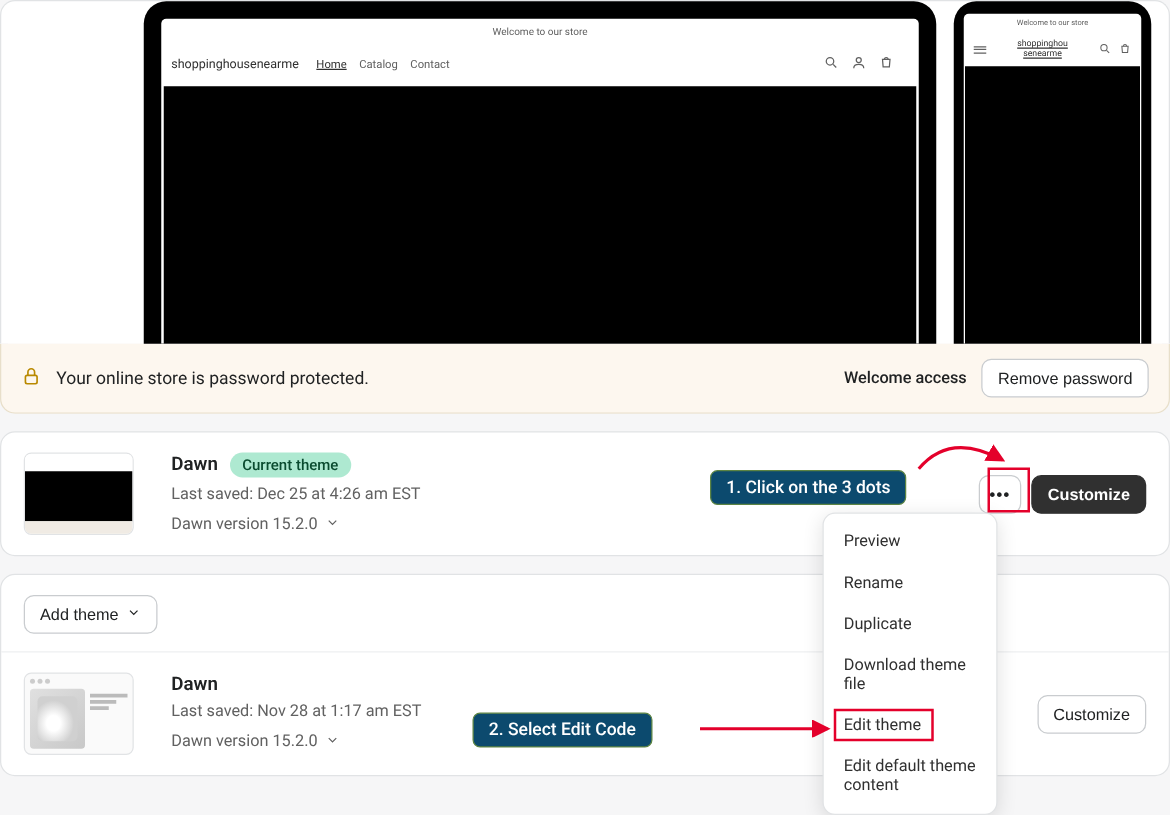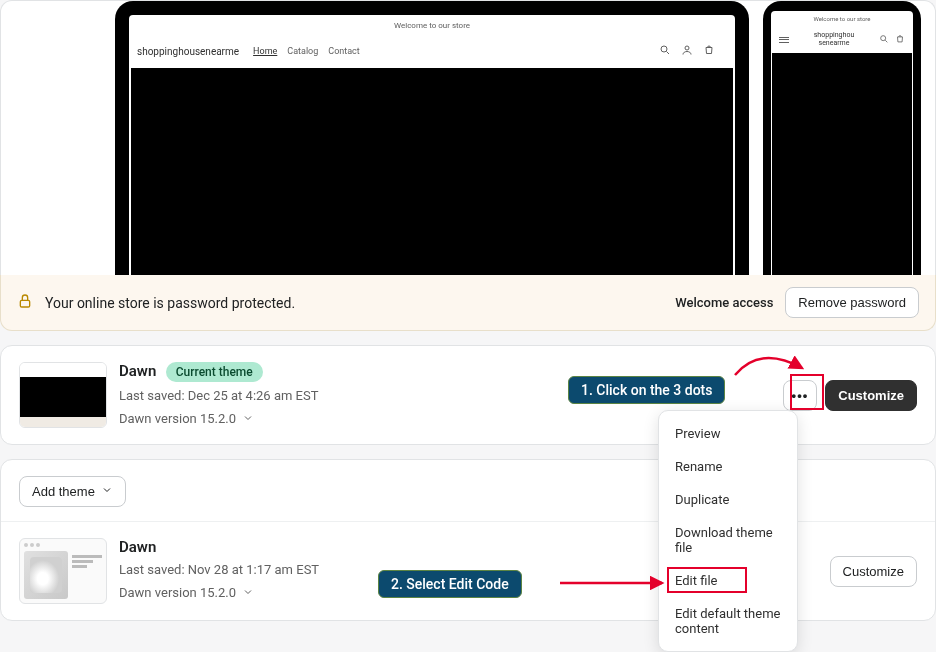--- a/index.html
+++ b/index.html
@@ -57,21 +57,21 @@
     color: #606060;
   }
   .mobile .banner { font-size: 6px; padding: 4px 0; }
   .site-header {
     display: flex;
     align-items: center;
     padding: 8px 20px 10px 8px;
     gap: 14px;
     font-size: 9px;
   }
-  .mobile .site-header { padding: 6px 8px; gap: 10px; font-size: 7px; }
+  .mobile .site-header { padding: 6px 8px; gap: 10px; font-size: 7px; text-decoration: underline; }
   .site-title { font-size: 10px; }
   .mobile .site-title { font-size: 7px; text-align: center; line-height: 1.1; flex:1;}
   .nav-links { display: flex; gap: 10px; color: #606060; }
   .nav-links .active { text-decoration: underline; color:#303030;}
   .spacer { flex: 1; }
   .header-icons { display: flex; gap: 10px; color: #606060; }
   .mobile .header-icons { gap: 6px; }
   .site-body { flex:1; background:#000; margin: 0 2px; }
   .mobile .site-body { margin: 0 1px; }
   .ham { width:10px; display:inline-block;}
@@ -115,21 +115,21 @@
     padding: 7px 8px;
     font-weight: bold;
     letter-spacing: 1px;
   }
 
   
   .theme-section { padding: 16px 18px; }
   .theme-row {
     display: flex;
     align-items: flex-start;
-    gap: 12px;
+    gap: 30px;
     position: relative;
   }
   .thumb {
     width: 88px;
     height: 66px;
     border: 1px solid #e1e3e5;
     border-radius: 6px;
     overflow: hidden;
     flex-shrink: 0;
     background: #fff;
@@ -386,21 +386,21 @@
       </div>
     </div>
   </div>
 </div>
 
 <div class="menu">
   <div class="menu-item">Preview</div>
   <div class="menu-item">Rename</div>
   <div class="menu-item">Duplicate</div>
   <div class="menu-item">Download theme file</div>
-  <div class="menu-item">Edit file</div>
+  <div class="menu-item">Edit theme</div>
   <div class="menu-item">Edit default theme content</div>
 </div>
 
 <div class="callout c1">1. Click on the 3 dots</div>
 <div class="callout c2">2. Select Edit Code</div>
 <div class="red-box r1"></div>
 <div class="red-box r2"></div>
 <svg class="arrow a1" viewBox="0 0 80 40">
   <defs>
       <marker id="ah1" markerWidth="6" markerHeight="6" refX="5" refY="3" orient="auto">

